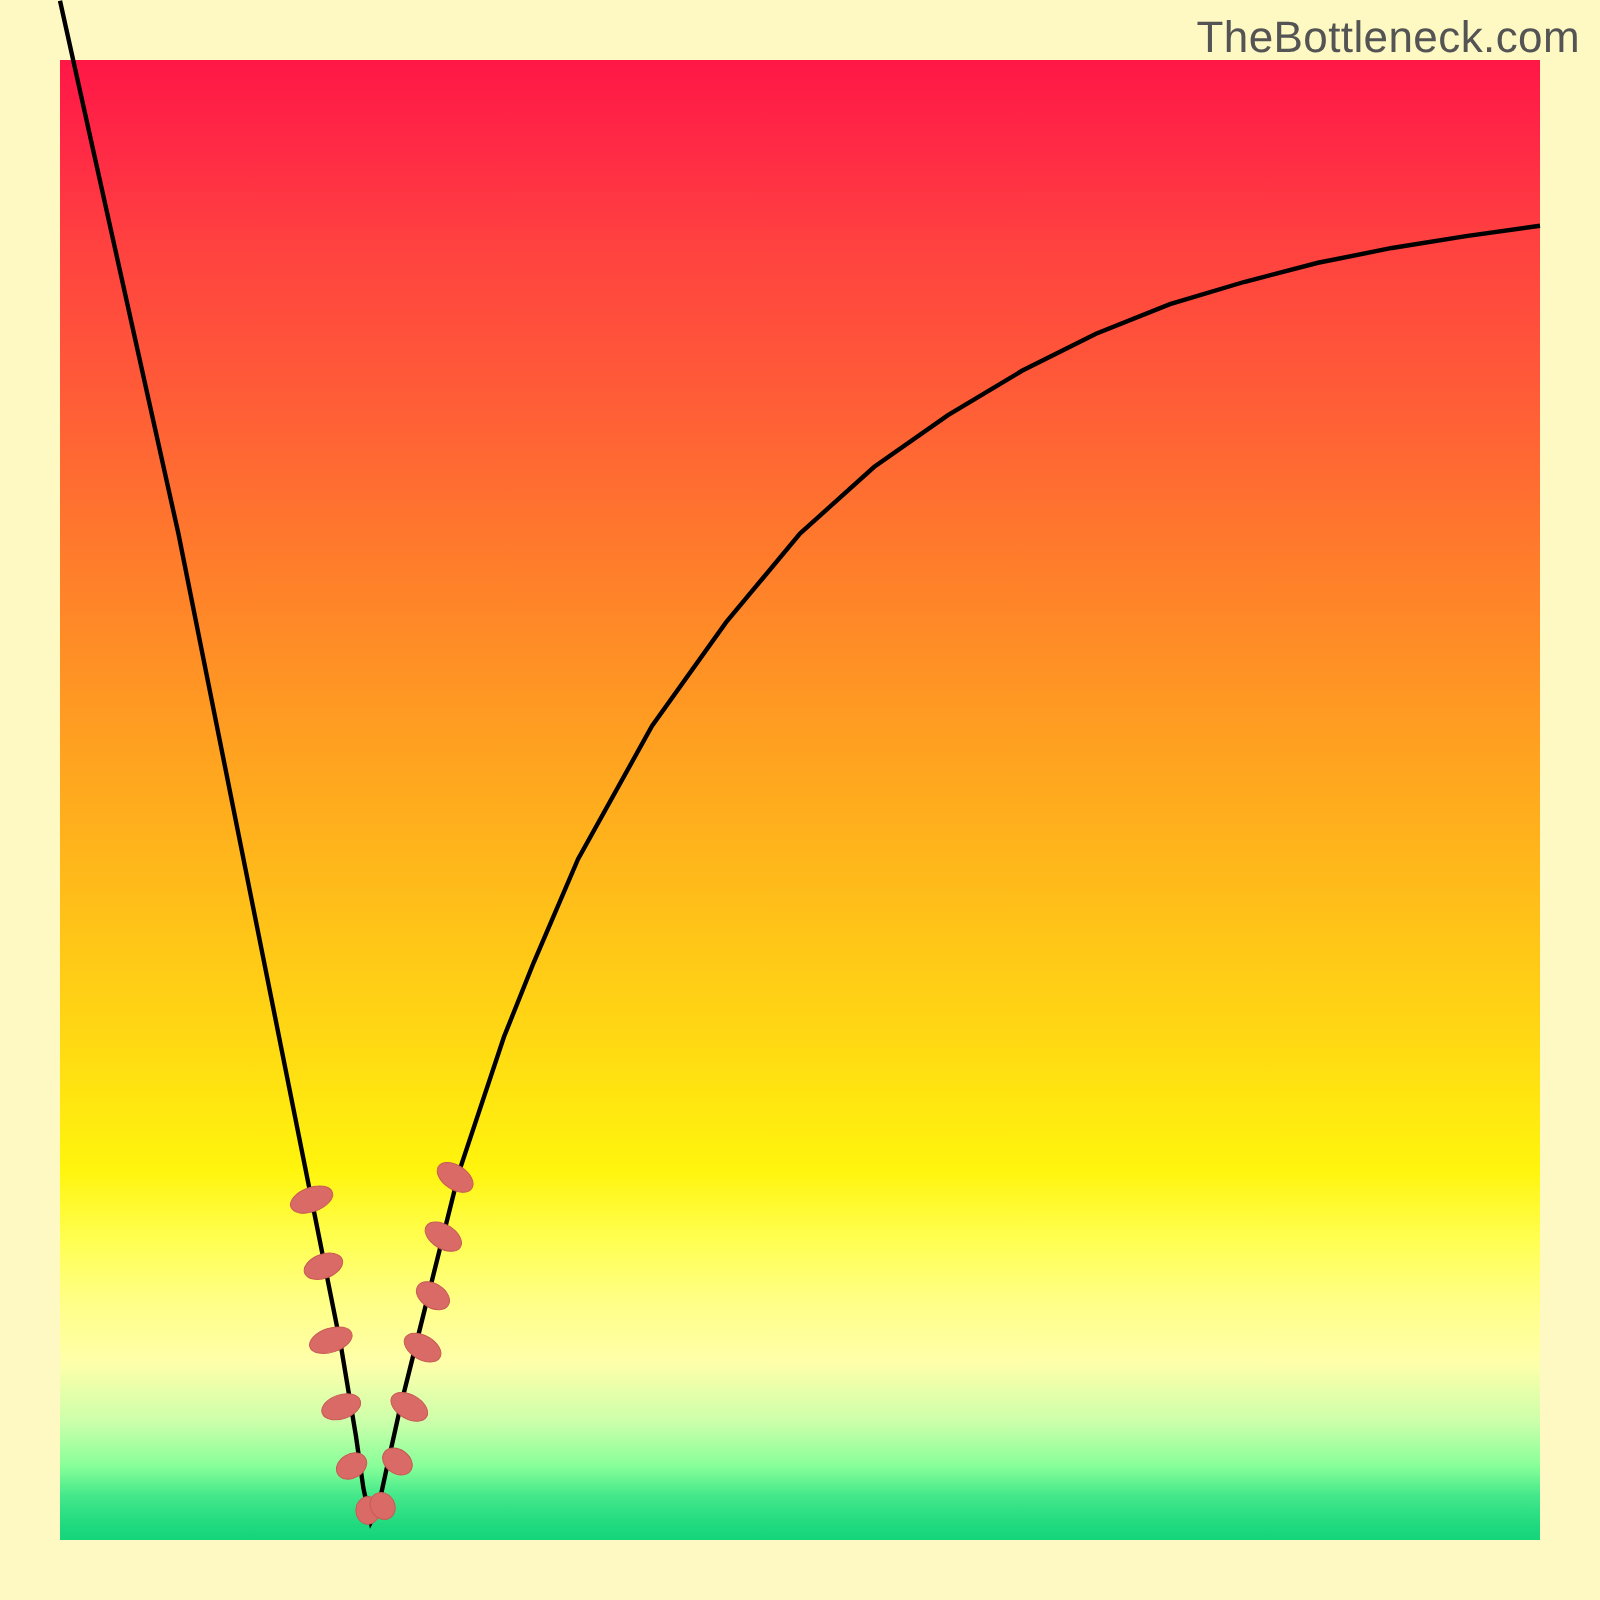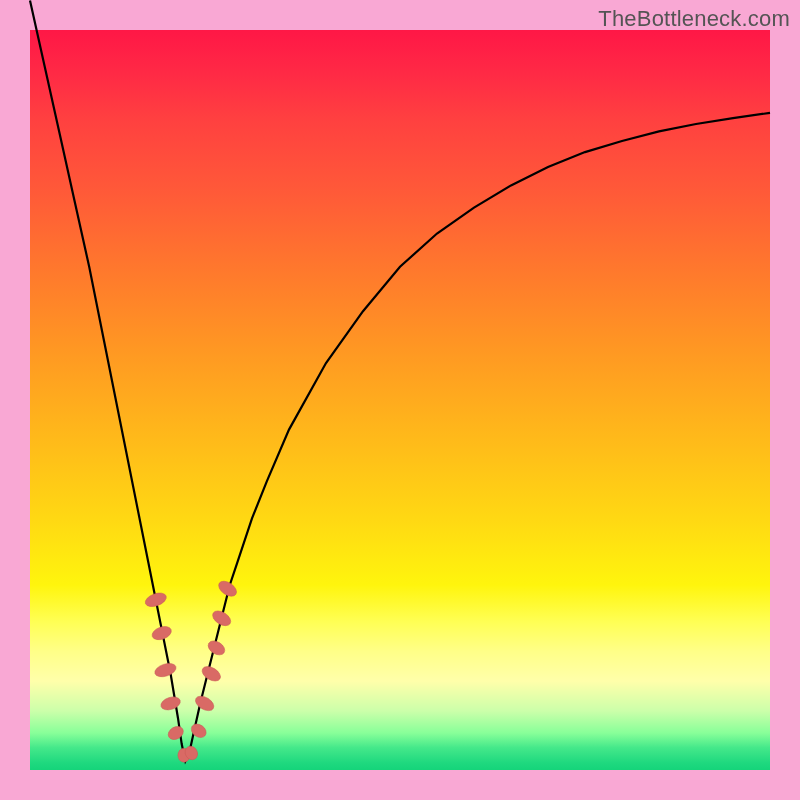--- a/index.html
+++ b/index.html
@@ -10,21 +10,21 @@
     background: #000;
     overflow: hidden;
     font-family: Arial, Helvetica, sans-serif;
   }
   .frame {
     position: absolute;
     left: 0;
     top: 0;
     width: 800px;
     height: 800px;
-    background: #f9a8d4;
+    background: #fef9c3;
   }
   .plot-area {
     position: absolute;
     left: 30px;
     top: 30px;
     width: 740px;
     height: 740px;
     
     background: linear-gradient(
       to bottom,

